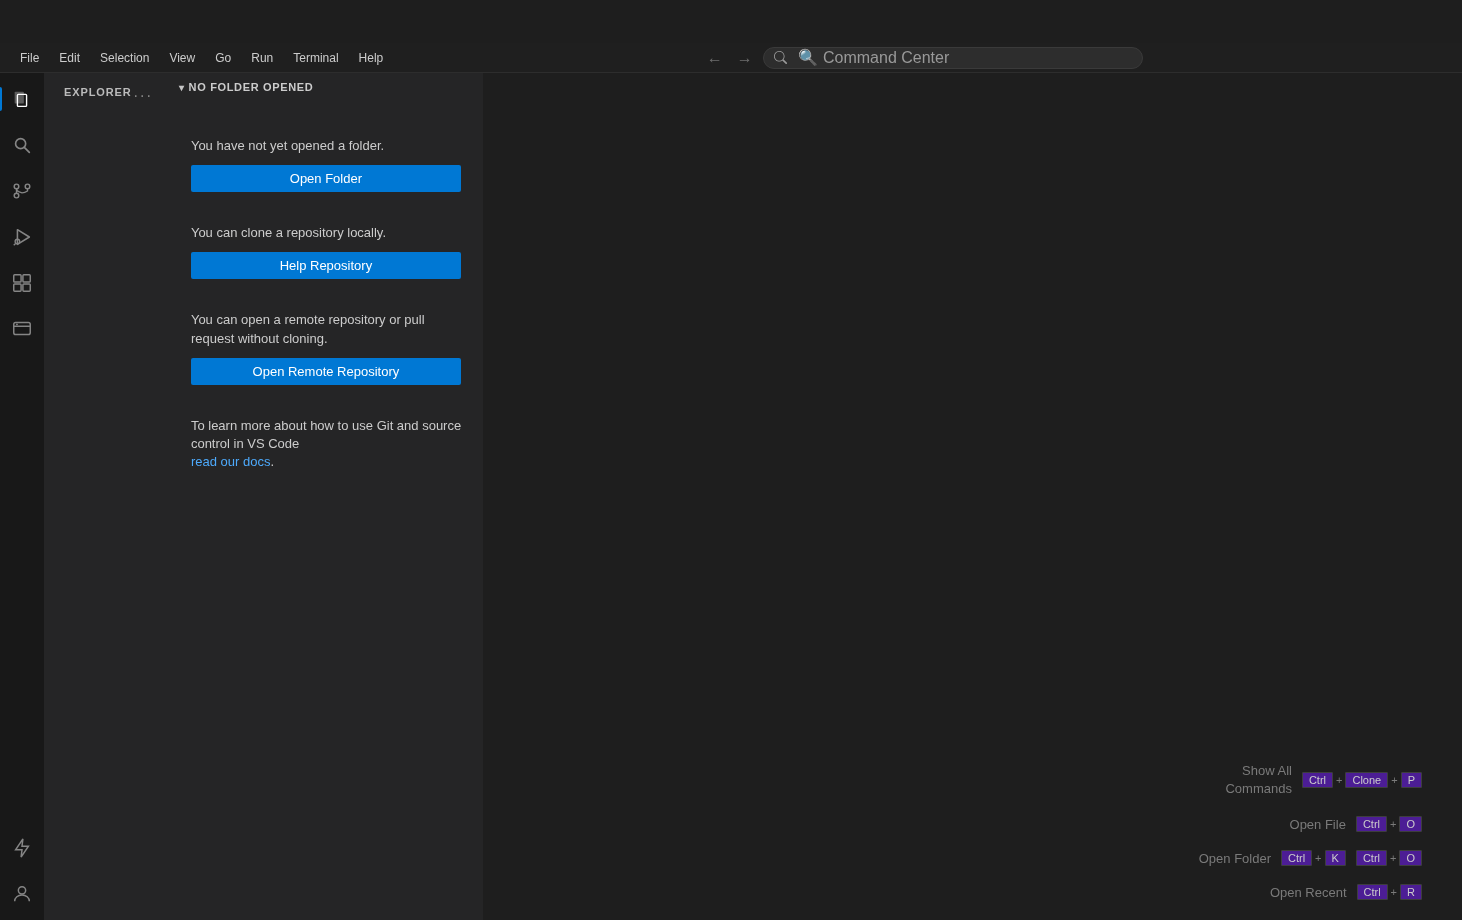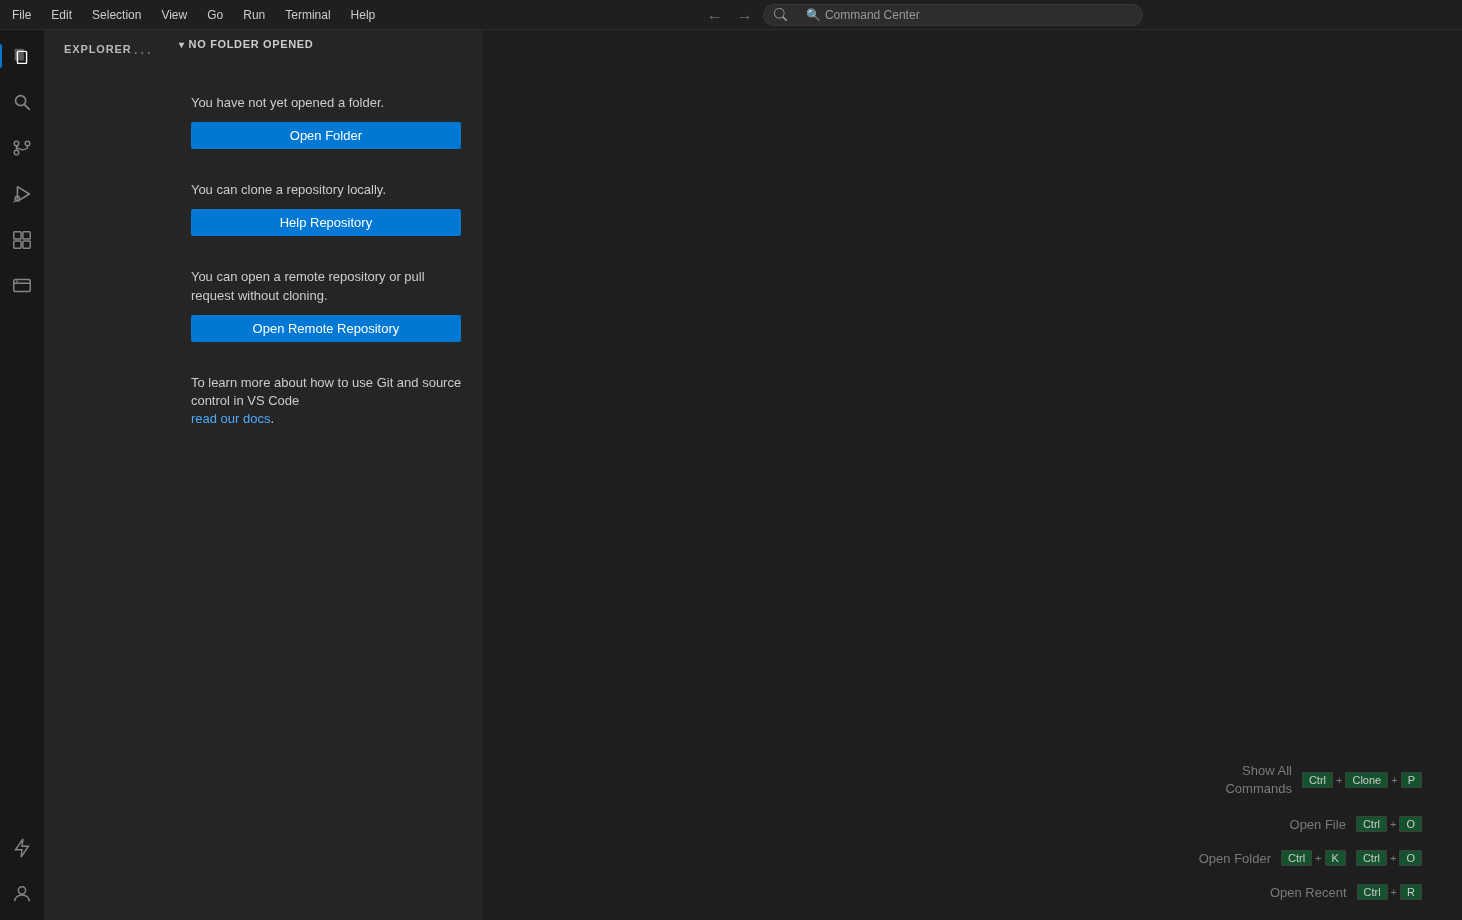--- a/index.html
+++ b/index.html
@@ -14,24 +14,25 @@
       display: flex;
       flex-direction: column;
     }
 
     
     .titlebar {
       height: 30px;
       background: #1f1f1f;
       display: flex;
       align-items: center;
-      padding: 0 4px;
+      padding: 0 12px;
       gap: 4px;
       flex-shrink: 0;
       border-bottom: 1px solid #2d2d2d;
+      margin-top: 43px;
     }
     .menu-item {
       padding: 3px 8px;
       font-size: 12px;
       color: #cccccc;
       cursor: pointer;
       border-radius: 4px;
     }
 
     .titlebar-center {
@@ -53,23 +54,23 @@
 
     .command-center {
       width: 380px;
       height: 22px;
       background: #2d2d2d;
       border: 1px solid #3a3a3a;
       border-radius: 12px;
       display: flex;
       align-items: center;
       padding: 0 10px;
-      gap: 20px;
+      gap: 12px;
       color: #999;
-      font-size: 12px;
+      font-size: 16px;
       cursor: pointer;
     }
 
     
     .main-layout {
       display: flex;
       flex: 1;
       overflow: hidden;
     }
 
@@ -234,21 +235,21 @@
     .shortcut-label {
       color: #7a7a7a;
       text-align: left;
     }
     .kbd-group {
       display: flex;
       align-items: center;
       gap: 3px;
     }
     .kbd {
-      background: #14532d;
+      background: #4c1d95;
       border: 1px solid #3e3e3e;
       border-radius: 1px;
       padding: 1px 6px;
       font-size: 11px;
       color: #cccccc;
       font-family: inherit;
     }
     .kbd-plus {
       color: #7a7a7a;
       font-size: 11px;

